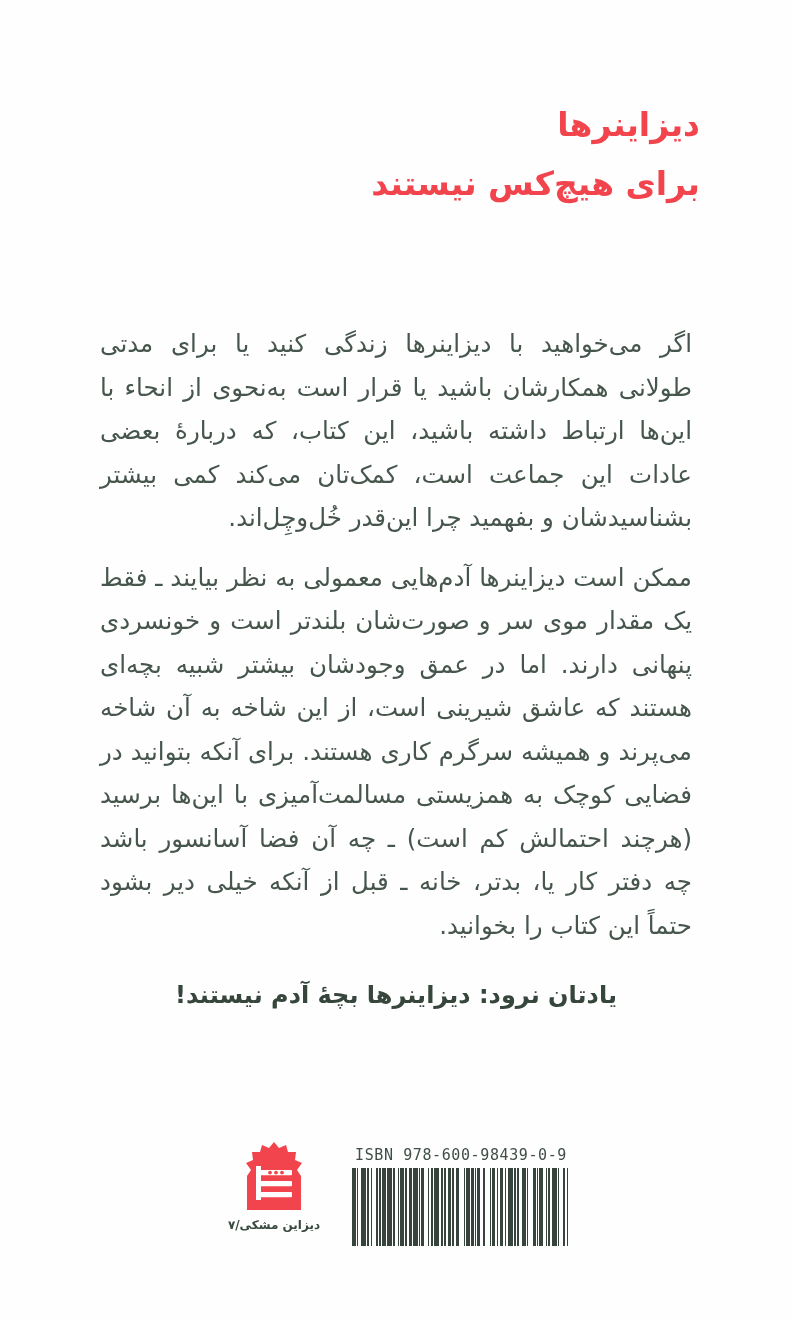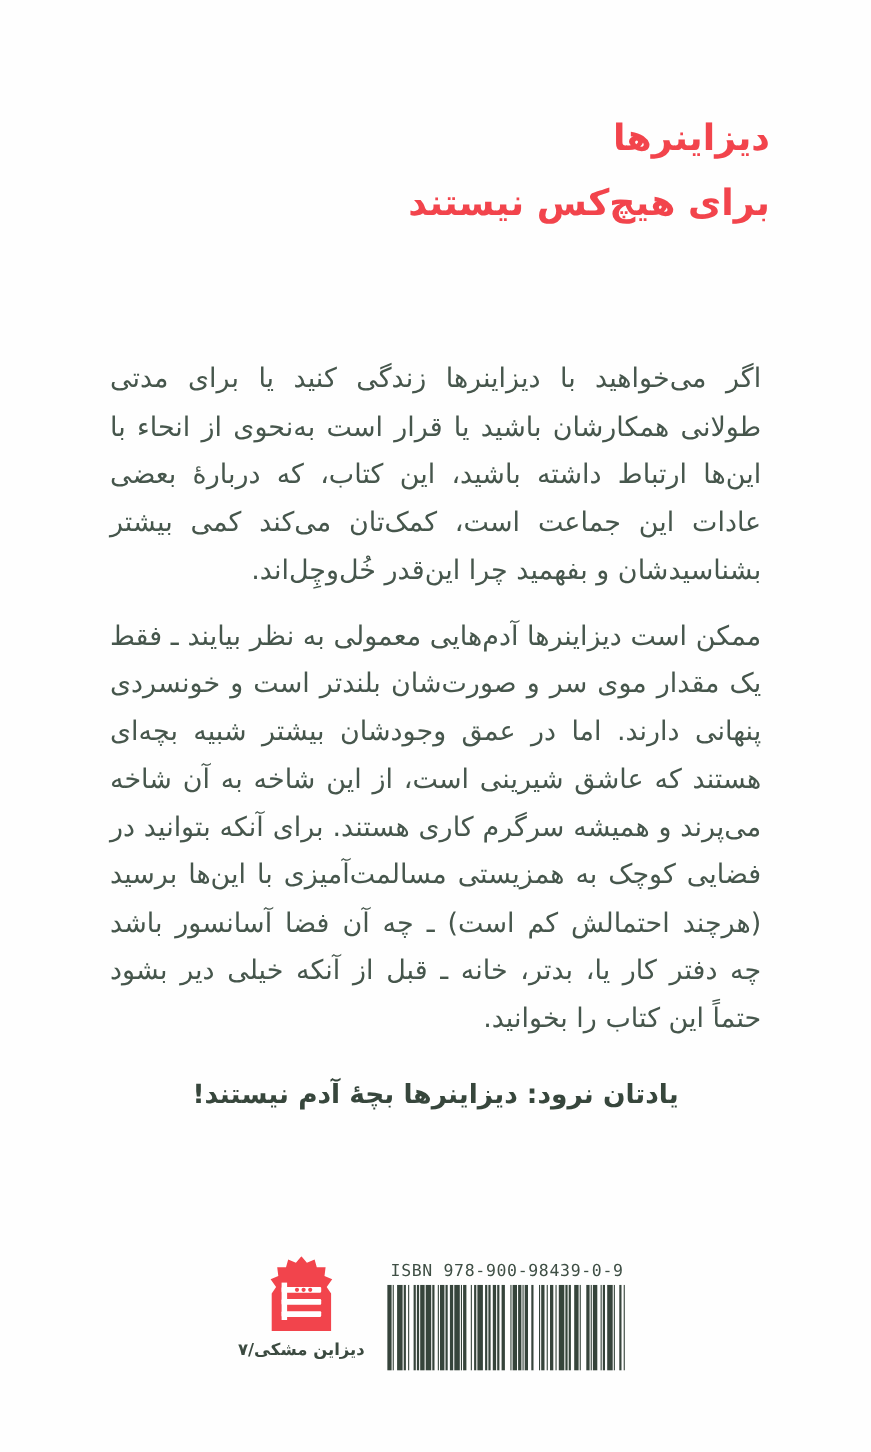--- a/index.html
+++ b/index.html
@@ -99,21 +99,21 @@
     width: 104px;
     padding-top: 4px;
   }
   .logo-mark {
     width: 62px;
     height: 70px;
     position: relative;
   }
   .publisher-label {
     margin-top: 6px;
-    font-size: 15px;
+    font-size: 12px;
     font-weight: bold;
     color: #3b4a40;
     direction: rtl;
     white-space: nowrap;
   }
 
   .isbn-area {
     display: flex;
     flex-direction: column;
     align-items: stretch;
@@ -173,21 +173,21 @@
           <circle cx="27" cy="30.6" r="1.9" fill="#f2444c"></circle>
           <circle cx="33" cy="30.6" r="1.9" fill="#f2444c"></circle>
           <circle cx="39" cy="30.6" r="1.9" fill="#f2444c"></circle>
           <path d="M13 44 q18 9 36 0 v5 q-18 9 -36 0 z" fill="#f2444c" opacity="0"></path>
         </svg>
       </div>
       <div class="publisher-label">دیزاین مشکی/۷</div>
     </div>
 
     <div class="isbn-area">
-      <div class="isbn-text">ISBN 978-900-98439-0-9</div>
+      <div class="isbn-text">ISBN 978-600-98439-0-9</div>
       <div class="barcode">
           <div class="bar" style="width: 3.84px;"></div>
           <div class="bar sp" style="width: 1.28px;"></div>
           <div class="bar" style="width: 1.28px;"></div>
           <div class="bar sp" style="width: 2.56px;"></div>
           <div class="bar" style="width: 5.12px;"></div>
           <div class="bar sp" style="width: 1.28px;"></div>
           <div class="bar" style="width: 2.56px;"></div>
           <div class="bar sp" style="width: 1.28px;"></div>
           <div class="bar" style="width: 1.28px;"></div>

